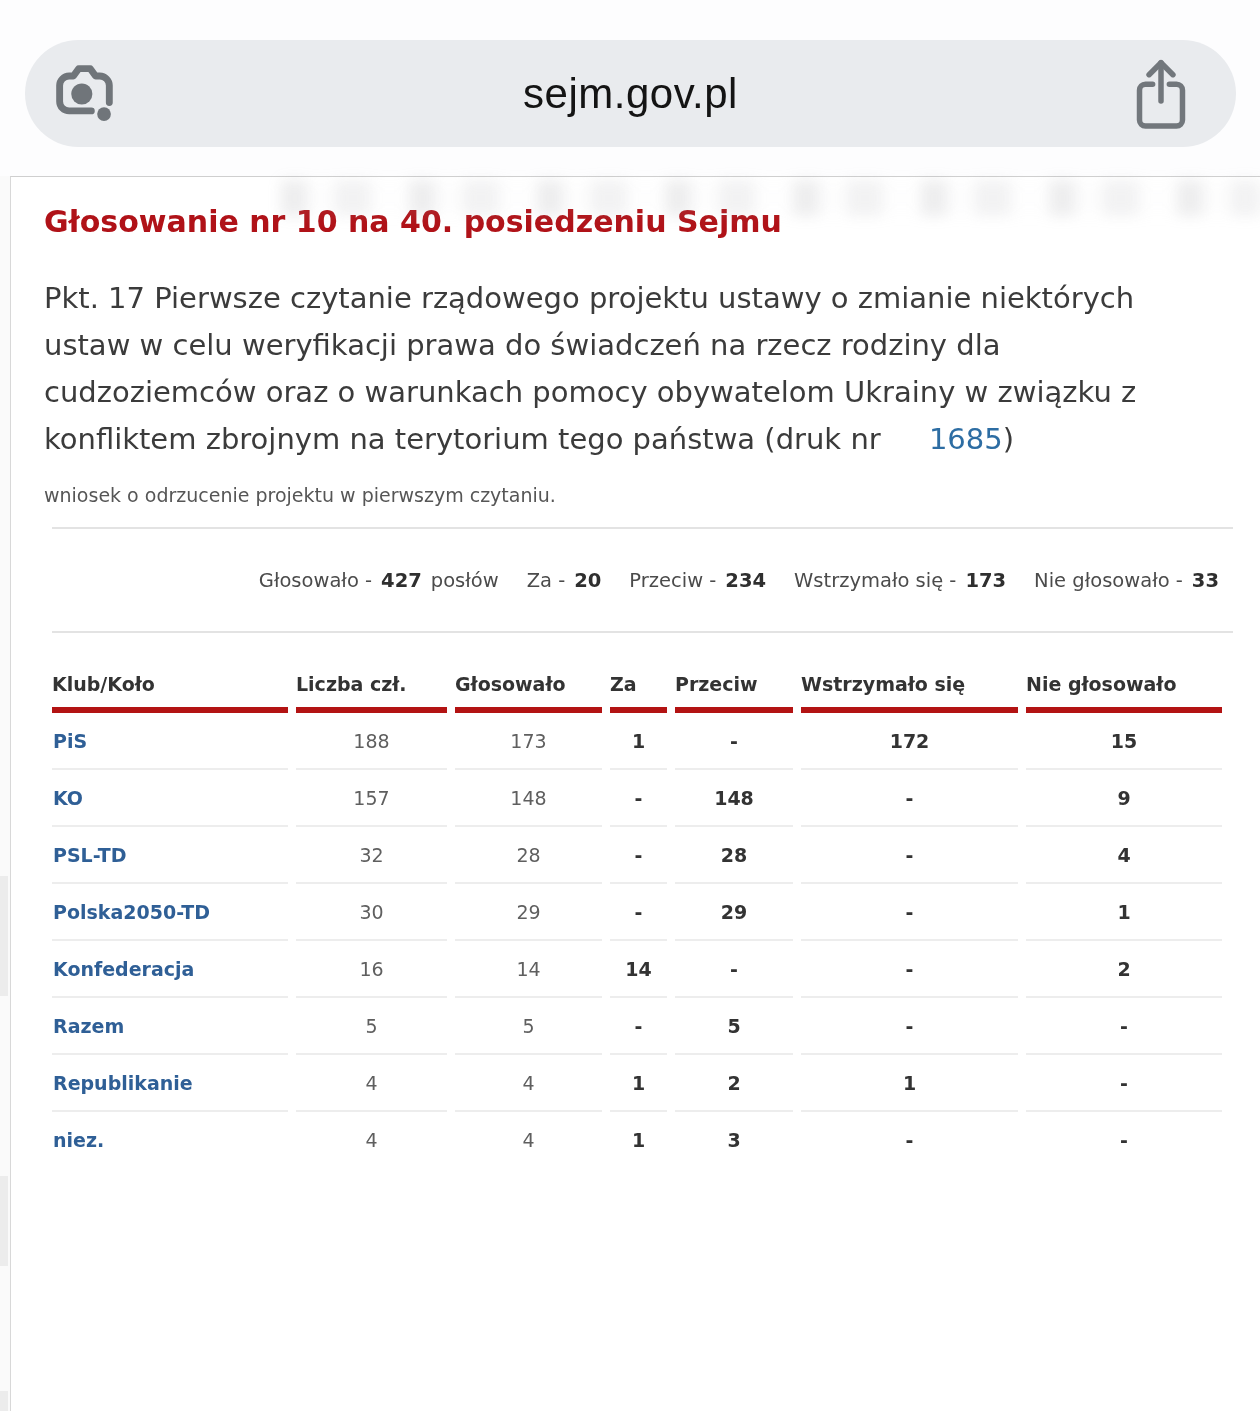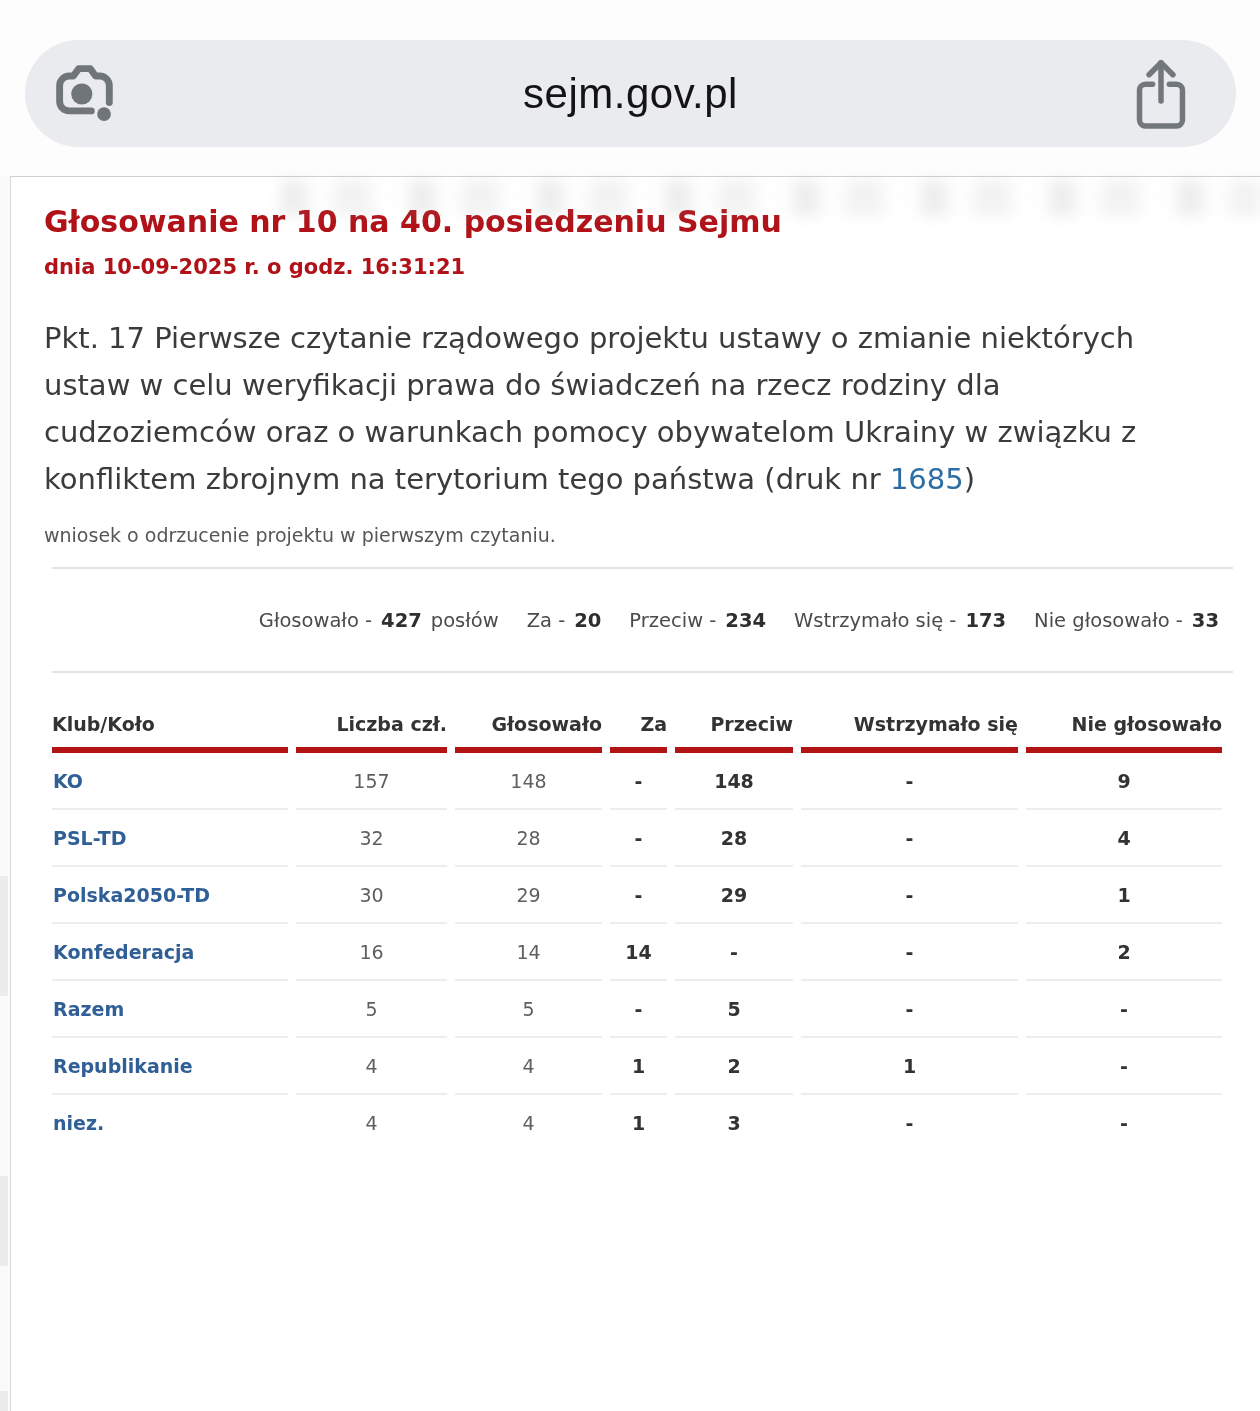--- a/index.html
+++ b/index.html
@@ -52,21 +52,21 @@
     margin:26px 0 0 0;font-size:30px;line-height:38px;font-weight:bold;
     color:var(--title-red);
   }
   .page-datetime{
     margin:12px 0 0 0;font-size:21px;line-height:28px;font-weight:bold;
     color:var(--title-red);
   }
   .description{
     margin:34px 0 0 0;font-size:29px;line-height:47px;color:#3b3b3b;max-width:1160px;
   }
-  .description a{color:var(--link-blue);text-decoration:none;}
+  .description a{color:var(--link-blue);text-decoration:none;margin-left:39px;}
   .motion-note{margin:20px 0 4px 0;font-size:19px;line-height:24px;color:#565656;}
 
   .rule{border:none;border-top:2px solid #e3e3e3;margin:20px 0 0 8px;width:1181px;}
 
   .summary{
     width:1189px;text-align:right;padding:40px 0 19px 0;
     font-size:19.5px;color:#4b4b4b;white-space:nowrap;
   }
   .sum-group{display:inline-block;margin:0 14px;}
   .sum-label{margin-right:9px;}
@@ -75,21 +75,21 @@
 
   
   table.votes{
     table-layout:fixed;border-collapse:separate;border-spacing:8px 0;
     width:1186px;margin-top:16px;font-size:19px;
   }
   .votes col.c1{width:236px;} .votes col.c2{width:151px;} .votes col.c3{width:147px;}
   .votes col.c4{width:57px;}  .votes col.c5{width:118px;} .votes col.c6{width:217px;}
   .votes col.c7{width:196px;}
   .votes th{
-    padding:24px 0 12px 0;font-weight:bold;color:#333333;text-align:right;
+    padding:24px 0 12px 0;font-weight:bold;color:#333333;text-align:left;
     border-bottom:6px solid var(--rule-red);
   }
   .votes th:first-child{text-align:left;}
   .votes td{
     height:53px;text-align:center;vertical-align:middle;
     border-bottom:2px solid #ededed;
   }
   .votes tr:last-child td{border-bottom:none;}
   .votes td.club{text-align:left;}
   .club a{color:var(--club-blue);font-weight:bold;text-decoration:none;cursor:pointer;}
@@ -129,21 +129,20 @@
   <div class="seg seg1"></div>
     <div class="seg seg2"></div>
   <div class="seg seg3"></div>
     <div class="seg seg4"></div>
 </div>
 
 <div class="card">
   <div class="ghost-band"></div>
 
   <h1 class="page-title">Głosowanie nr 10 na 40. posiedzeniu Sejmu</h1>
-  <div class="page-datetime">dnia 10-09-2025 r. o godz. 16:31:21</div>
 
   <p class="description"><span>Pkt. 17 Pierwsze czytanie rządowego projektu ustawy o zmianie niektórych ustaw w celu weryfikacji prawa do świadczeń na rzecz rodziny dla cudzoziemców oraz o warunkach pomocy obywatelom Ukrainy w związku z konfliktem zbrojnym na terytorium tego państwa (druk nr </span><a>1685</a><span>)</span></p>
 
   <p class="motion-note">wniosek o odrzucenie projektu w pierwszym czytaniu.</p>
 
   <hr class="rule">
 
   <div class="summary"><span class="sum-group"><span class="sum-label">Głosowało -</span><span class="sum-value">427</span><span class="sum-suffix">posłów</span></span><span class="sum-group"><span class="sum-label">Za -</span><span class="sum-value">20</span></span><span class="sum-group"><span class="sum-label">Przeciw -</span><span class="sum-value">234</span></span><span class="sum-group"><span class="sum-label">Wstrzymało się -</span><span class="sum-value">173</span></span><span class="sum-group"><span class="sum-label">Nie głosowało -</span><span class="sum-value">33</span></span></div>
 
   <hr class="rule">
@@ -164,20 +163,29 @@
           <th>Liczba czł.</th>
           <th>Głosowało</th>
           <th>Za</th>
           <th>Przeciw</th>
           <th>Wstrzymało się</th>
           <th>Nie głosowało</th>
         </tr>
       </thead>
     <tbody id="rows-body">
         <tr>
+          <td class="club"><a>PiS</a></td>
+          <td class="num-muted">188</td>
+          <td class="num-muted">173</td>
+          <td class="num-strong">1</td>
+          <td class="num-strong">-</td>
+          <td class="num-strong">172</td>
+          <td class="num-strong">15</td>
+        </tr>
+        <tr>
           <td class="club"><a>KO</a></td>
           <td class="num-muted">157</td>
           <td class="num-muted">148</td>
           <td class="num-strong">-</td>
           <td class="num-strong">148</td>
           <td class="num-strong">-</td>
           <td class="num-strong">9</td>
         </tr>
         <tr>
           <td class="club"><a>PSL-TD</a></td>

